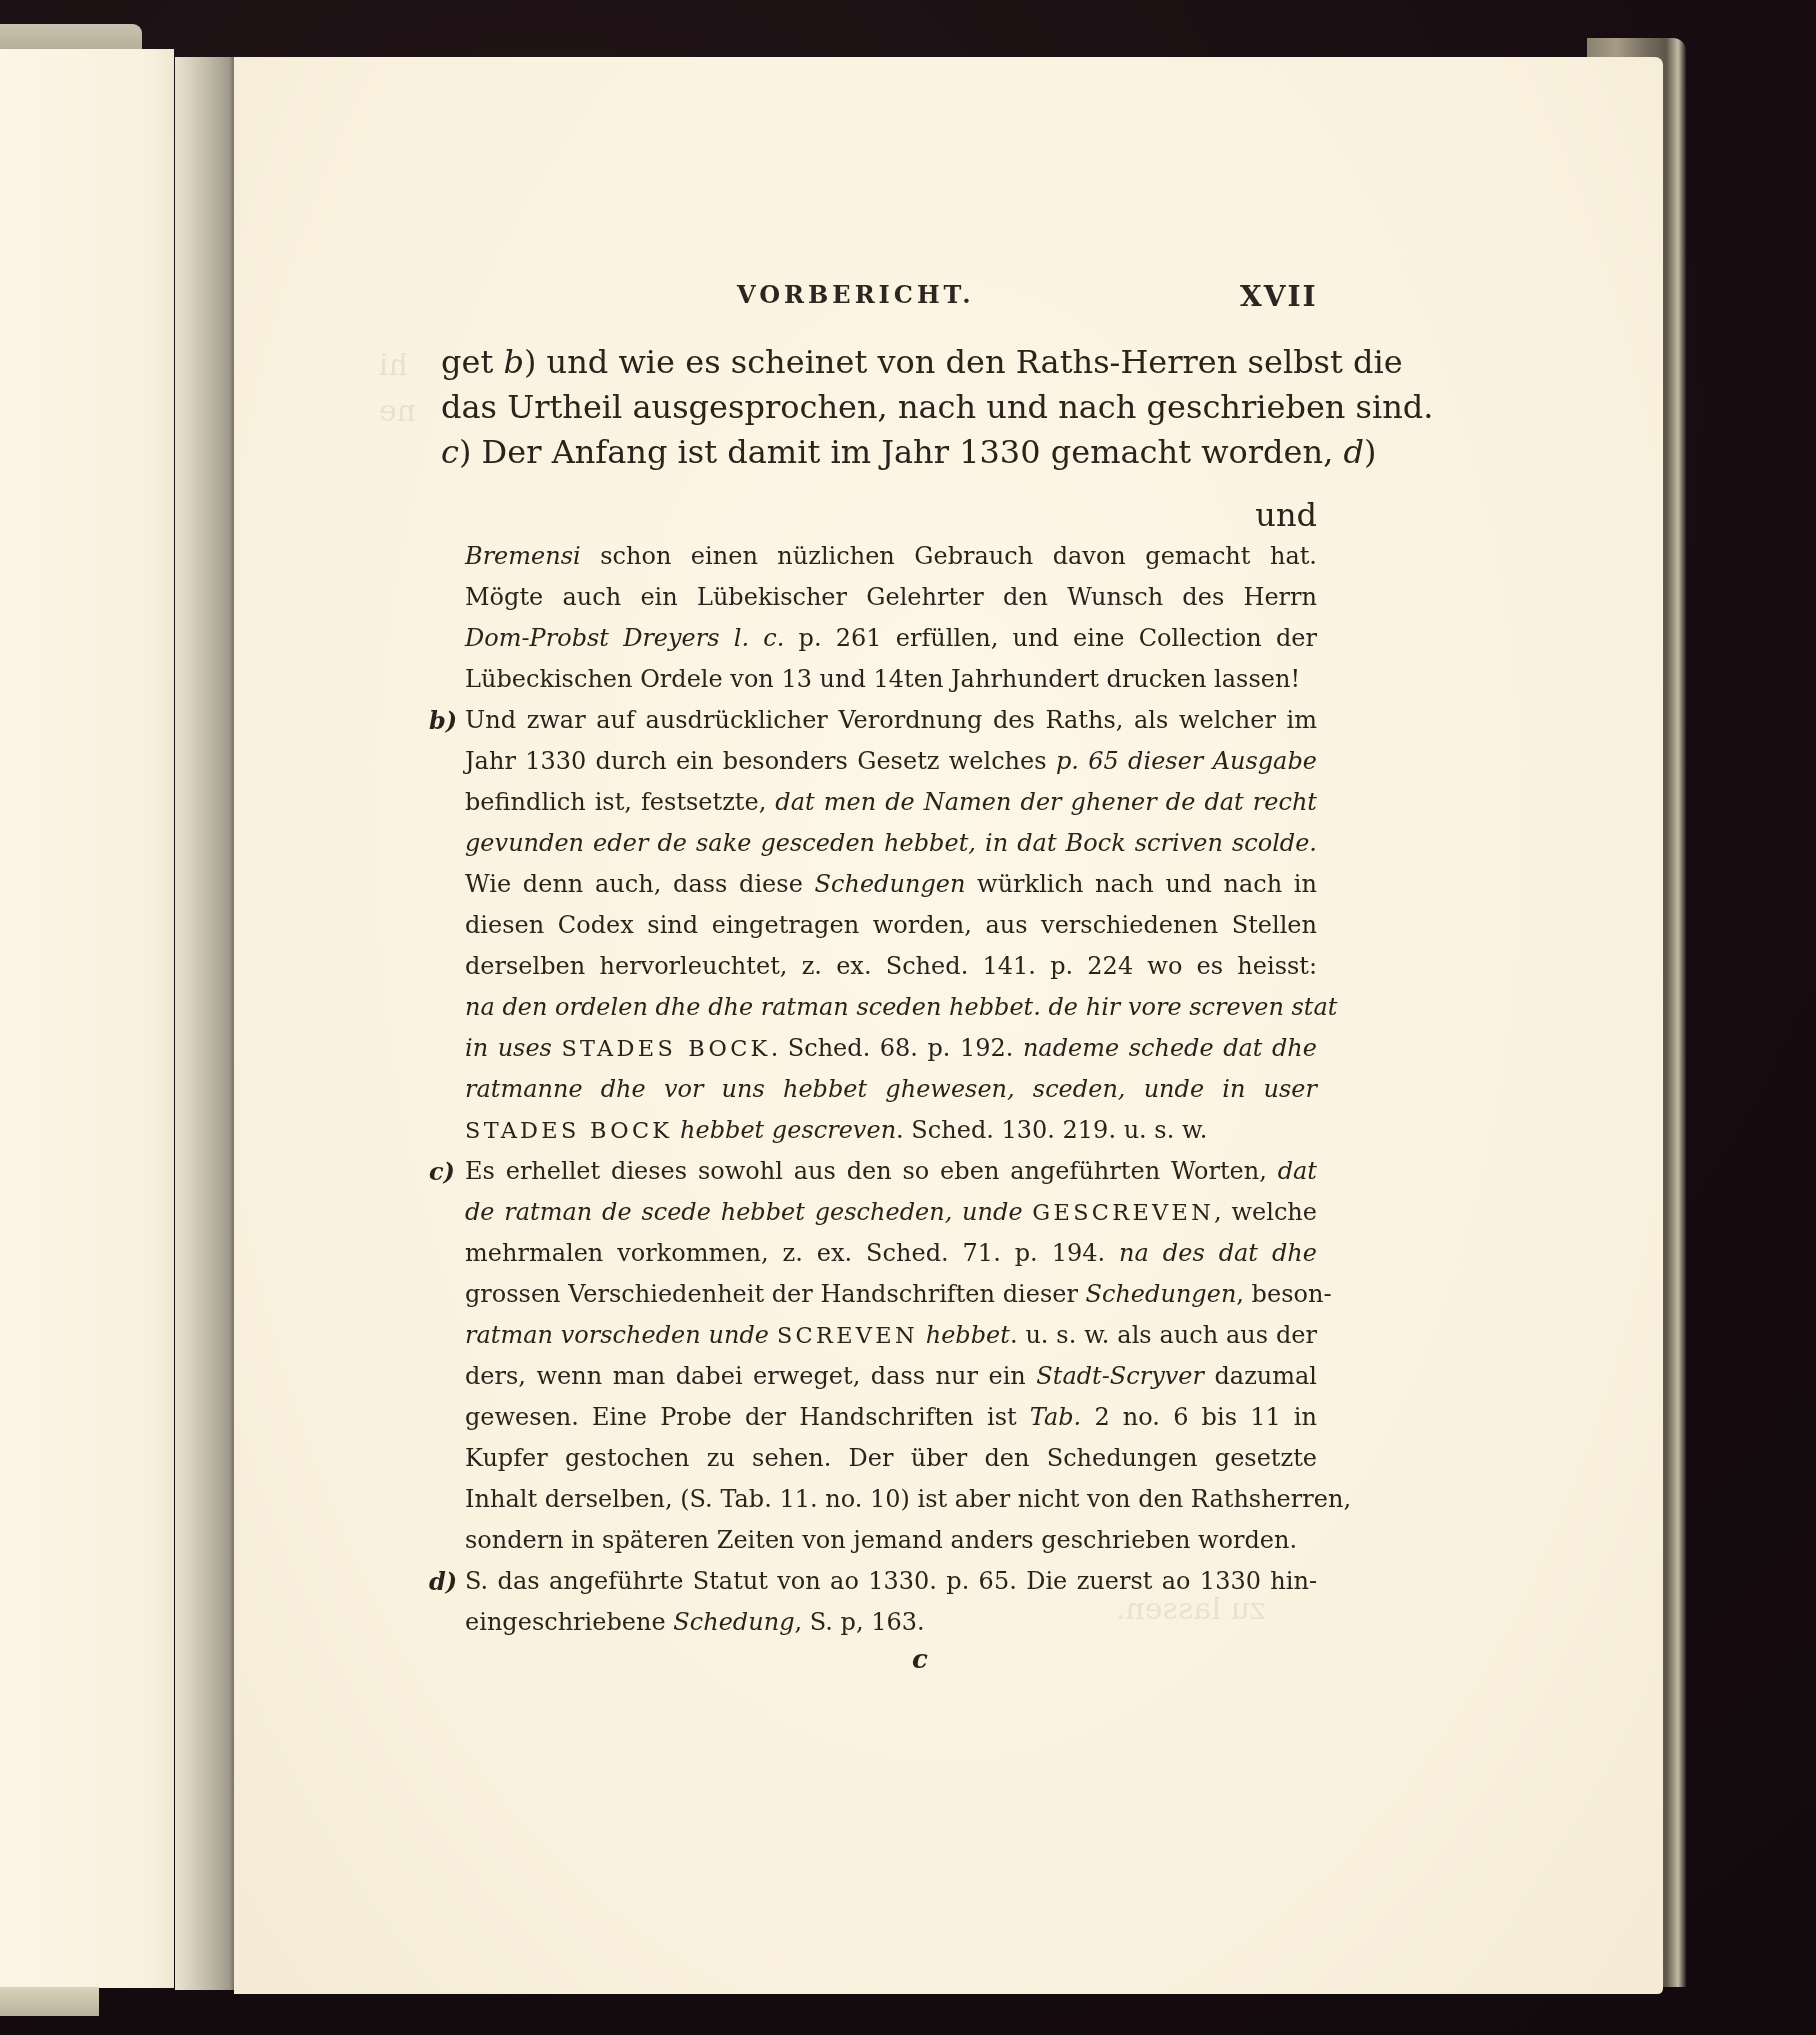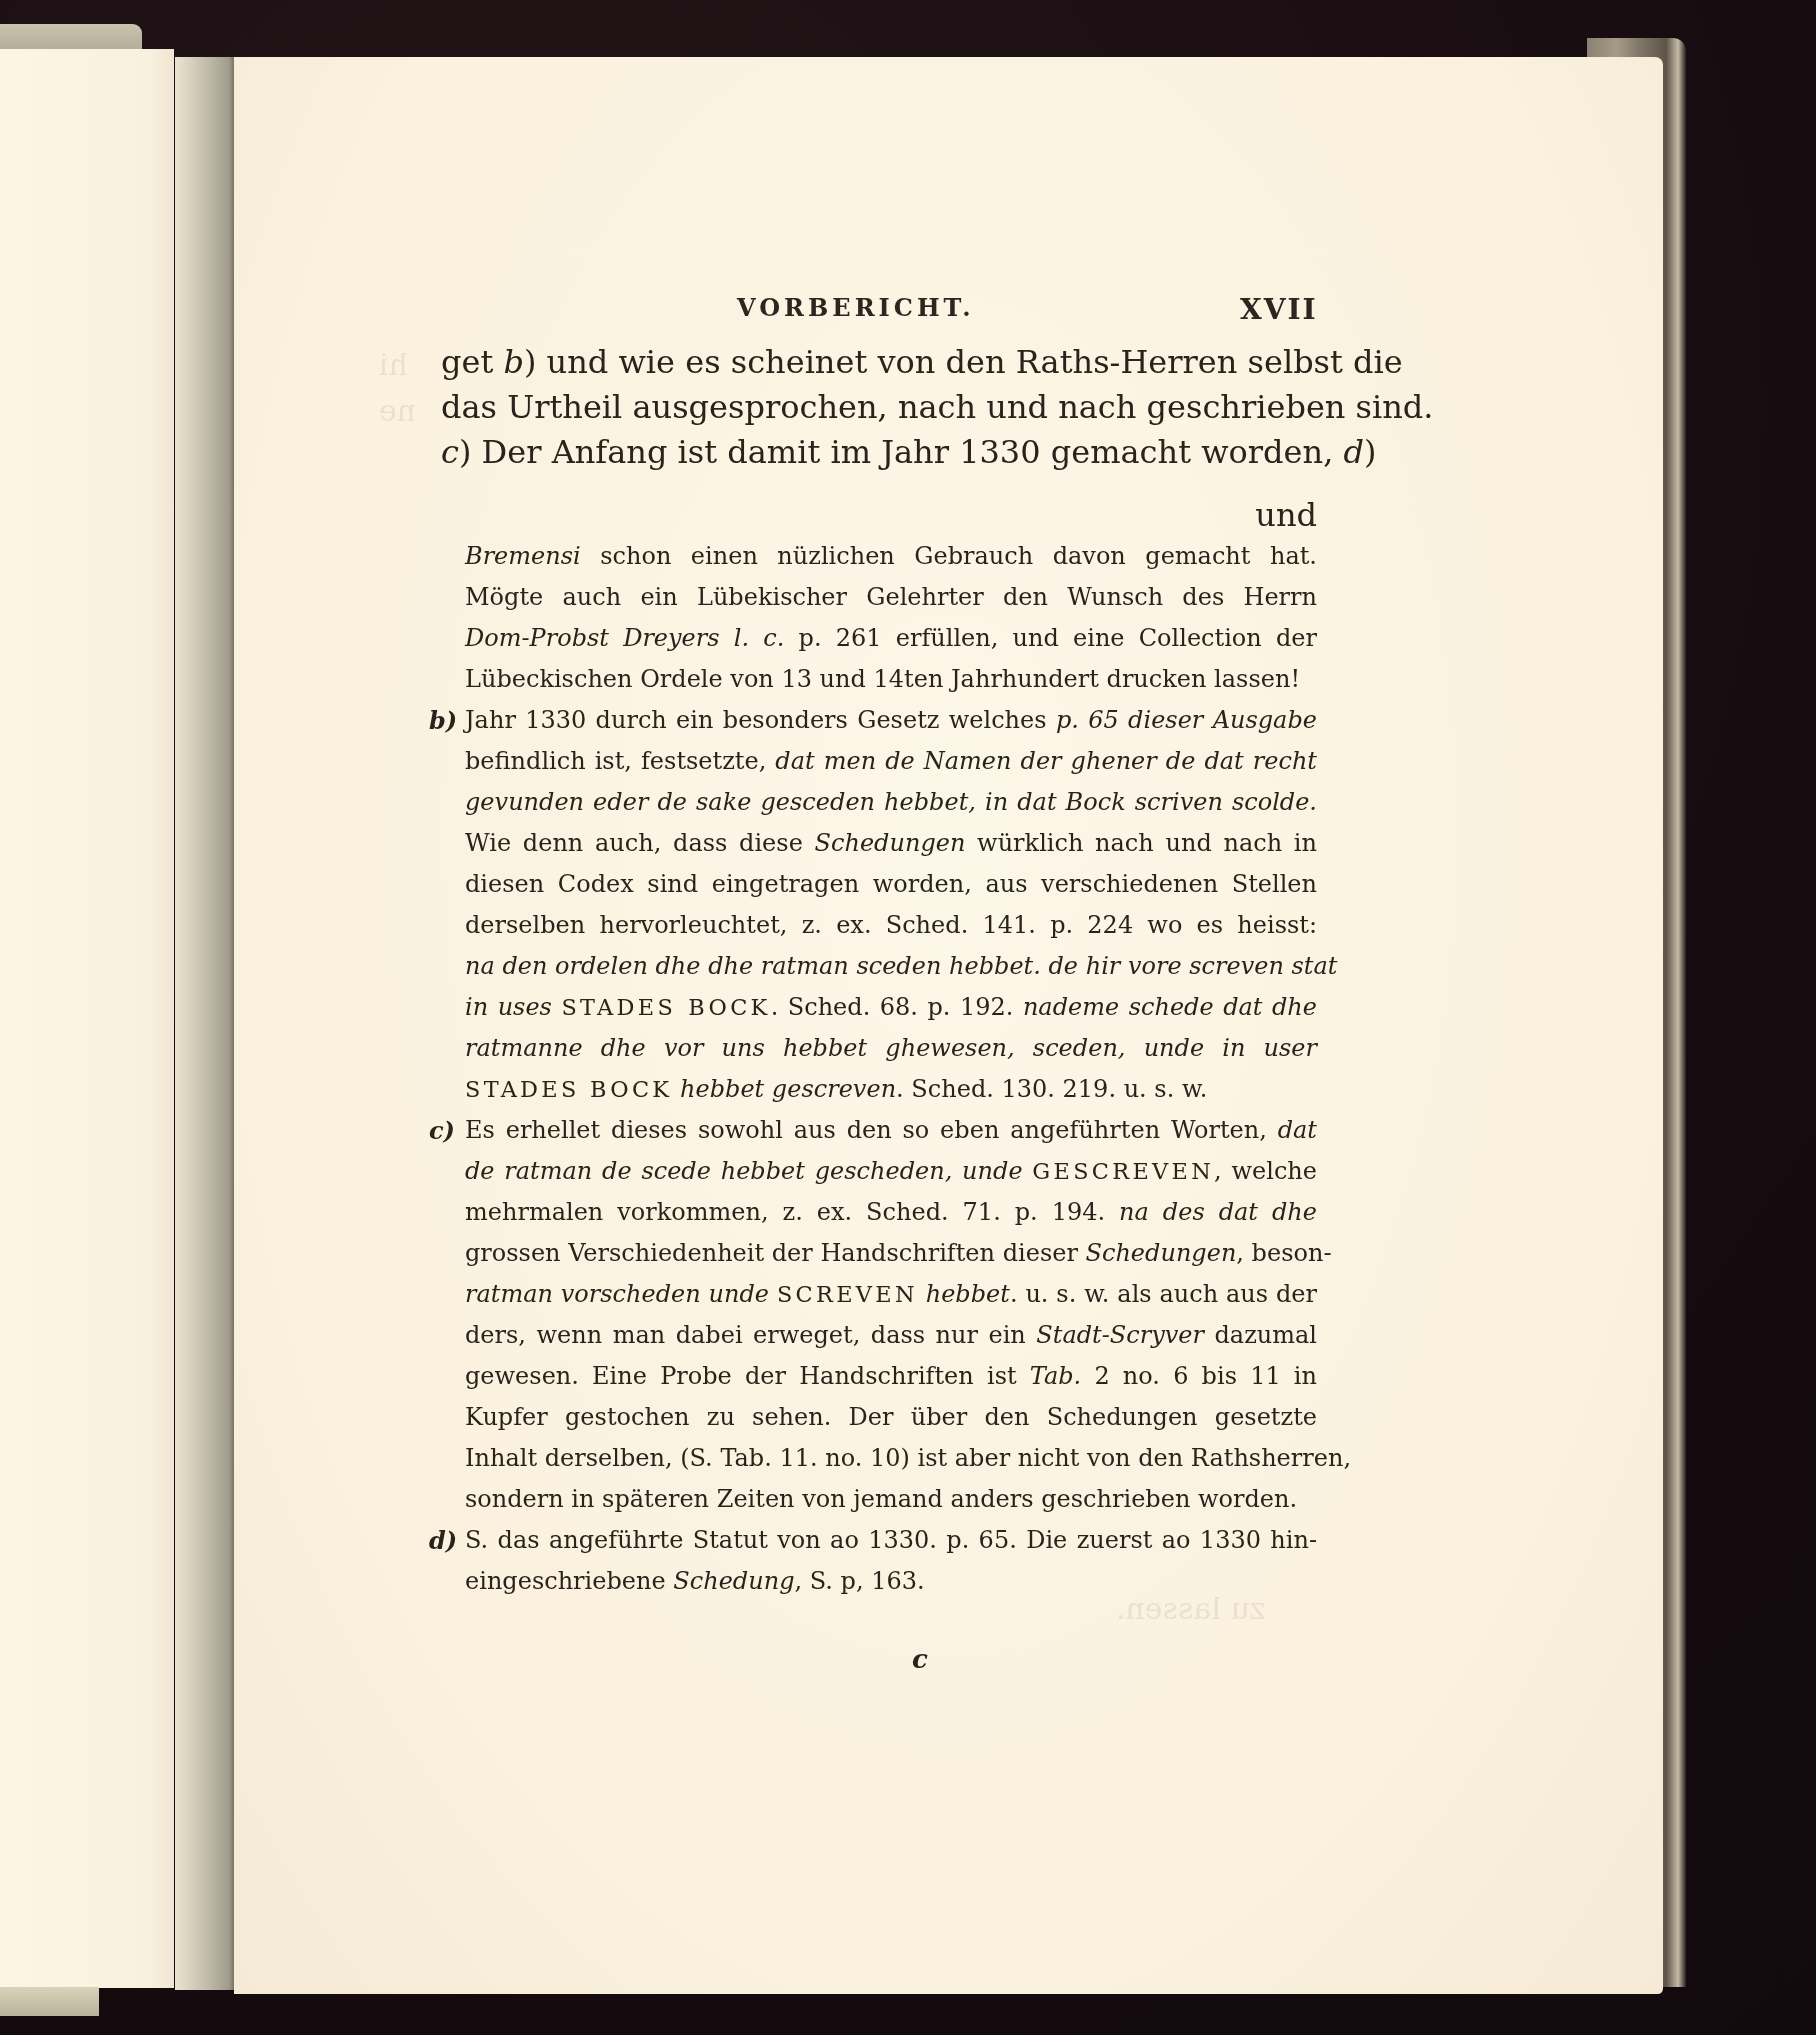--- a/index.html
+++ b/index.html
@@ -35,21 +35,21 @@
   }
   .right-page {
     position: absolute; left: 234px; top: 57px; width: 1429px; height: 1937px;
     background: #fcf4e3;
     background-image: radial-gradient(ellipse at 50% 40%, #fdf7e8 0%, #faf1de 70%, #f4ead5 100%);
     border-radius: 0 8px 5.3px 0;
   }
   .page-inner { position: absolute; left: 0; top: 0; width: 100%; height: 100%; color: #2a231c; }
 
   .running-head {
-    position: absolute; top: 236px; left: 0; width: 100%; height: 40px; padding-left: 6px;
+    position: absolute; top: 223px; left: 0; width: 100%; height: 40px; padding-left: 6px;
   }
   .rh-title {
     position: absolute; left: 503px; top: 0;
     font-size: 24px; letter-spacing: 4px; font-weight: bold; color: #2c2620;
   }
   .rh-folio {
     position: absolute; left: 1006px; top: 0;
     font-size: 28px; letter-spacing: 2px; font-weight: bold; color: #2c2620;
   }
 
@@ -112,20 +112,21 @@
 
     <div class="footnotes" id="footnotes">
         <div class="fn-block">
           <span class="fn-line"><span class="it">Bremensi</span><span> schon einen nüzlichen Gebrauch davon gemacht hat.</span></span>
           <span class="fn-line"><span>Mögte auch ein Lübekischer Gelehrter den Wunsch des Herrn</span></span>
           <span class="fn-line"><span class="it">Dom-Probst Dreyers l. c.</span><span> p. 261 erfüllen, und eine Collection der</span></span>
           <span class="fn-line last"><span>Lübeckischen Ordele von 13 und 14ten Jahrhundert drucken lassen!</span></span>
         </div>
         <div class="fn-block">
           <span class="fn-marker">b)</span>
+          <span class="fn-line"><span>Und zwar auf ausdrücklicher Verordnung des Raths, als welcher im</span></span>
           <span class="fn-line"><span>Jahr 1330 durch ein besonders Gesetz welches </span><span class="it">p. 65 dieser Ausgabe</span></span>
           <span class="fn-line"><span>befindlich ist, festsetzte, </span><span class="it">dat men de Namen der ghener de dat recht</span></span>
           <span class="fn-line"><span class="it">gevunden eder de sake gesceden hebbet, in dat Bock scriven scolde.</span></span>
           <span class="fn-line"><span>Wie denn auch, dass diese </span><span class="it">Schedungen</span><span> würklich nach und nach in</span></span>
           <span class="fn-line"><span>diesen Codex sind eingetragen worden, aus verschiedenen Stellen</span></span>
           <span class="fn-line"><span>derselben hervorleuchtet, z. ex. Sched. 141. p. 224 wo es heisst:</span></span>
           <span class="fn-line"><span class="it">na den ordelen dhe dhe ratman sceden hebbet. de hir vore screven stat</span></span>
           <span class="fn-line"><span class="it">in uses</span><span> </span><span class="sc">STADES BOCK</span><span>. Sched. 68. p. 192. </span><span class="it">nademe schede dat dhe</span></span>
           <span class="fn-line"><span class="it">ratmanne dhe vor uns hebbet ghewesen, sceden, unde in user</span></span>
           <span class="fn-line last"><span class="sc">STADES BOCK</span><span> </span><span class="it">hebbet gescreven</span><span>. Sched. 130. 219. u. s. w.</span></span>

